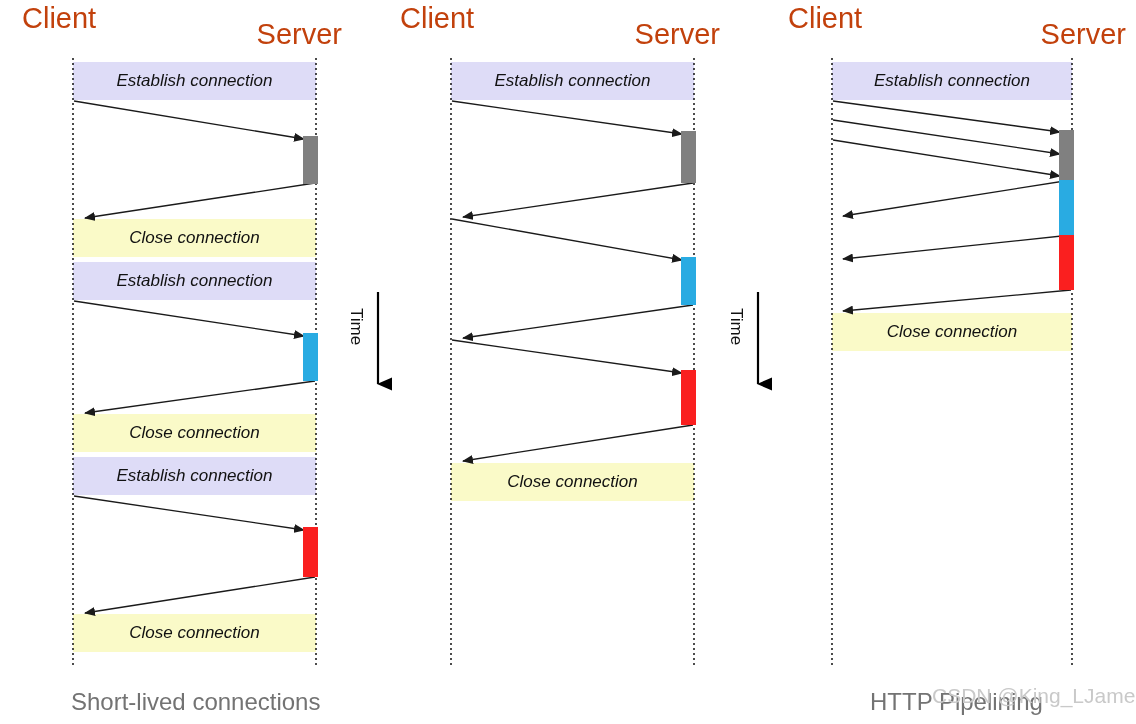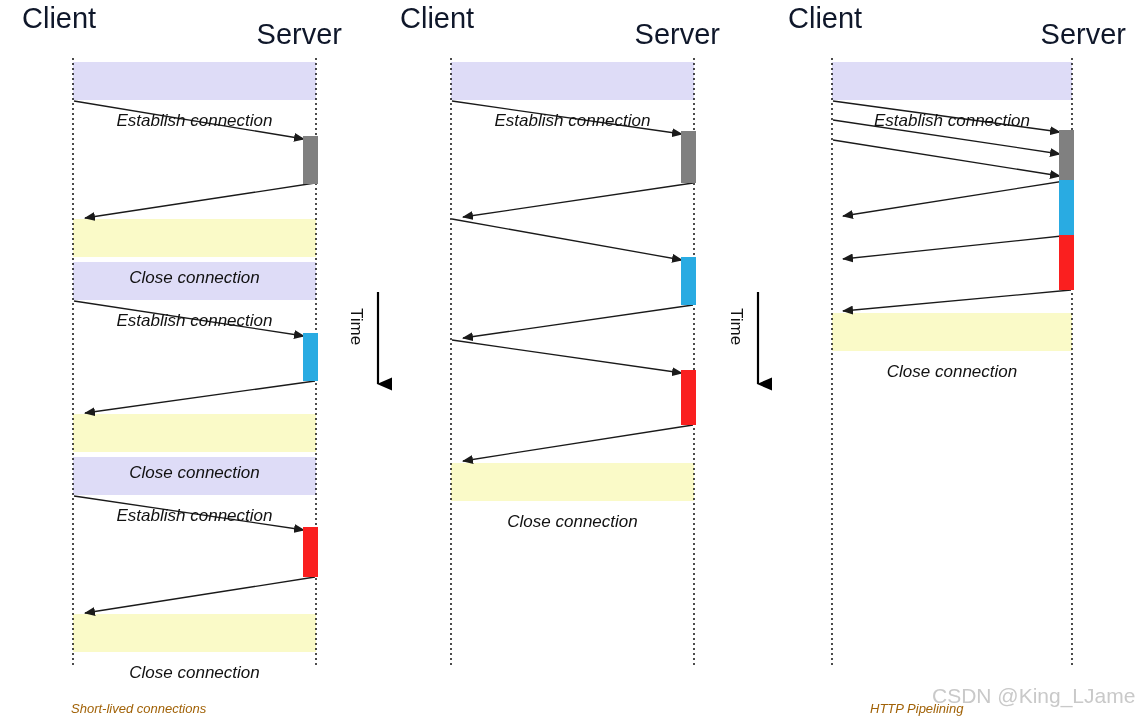--- a/index.html
+++ b/index.html
@@ -9,38 +9,37 @@
     color:#000000;
   }
   .panel{position:absolute;top:0;width:378px;height:724px;}
   #panel-1{left:0px;}
   #panel-2{left:378px;}
   #panel-3{left:758px;}
 
   .role-label{
     position:absolute;font-size:29px;line-height:29px;
     font-family:"Liberation Sans","DejaVu Sans",sans-serif;
-    color:#0f172a;white-space:nowrap;
+    color:#c2410c;white-space:nowrap;
   }
   .role-client{left:22px;top:4px;}
   .role-server{right:36px;top:20px;}
 
   .caption{
-    position:absolute;bottom:8px;font-size:13px;font-style:italic;
-    color:#a16207;white-space:nowrap;
+    position:absolute;bottom:8px;font-size:24px;
+    color:#737373;white-space:nowrap;
     font-family:"Liberation Sans","DejaVu Sans",sans-serif;
   }
 
   .diagram-svg{position:absolute;left:0;top:0;}
 
   .band-text{
     position:absolute;font-style:italic;font-size:17px;
     color:#111;white-space:nowrap;text-align:center;
     font-family:"Liberation Sans","DejaVu Sans",sans-serif;
-    margin-top:40px;
   }
 
   .time-axis{position:absolute;}
   .time-axis .time-label{
     position:absolute;font-size:17px;color:#111;
     transform:rotate(90deg);transform-origin:left top;
     white-space:nowrap;
     font-family:"Liberation Sans","DejaVu Sans",sans-serif;
   }
 

